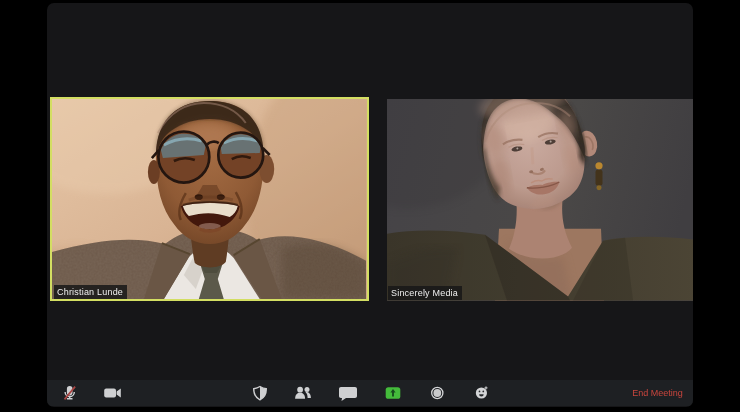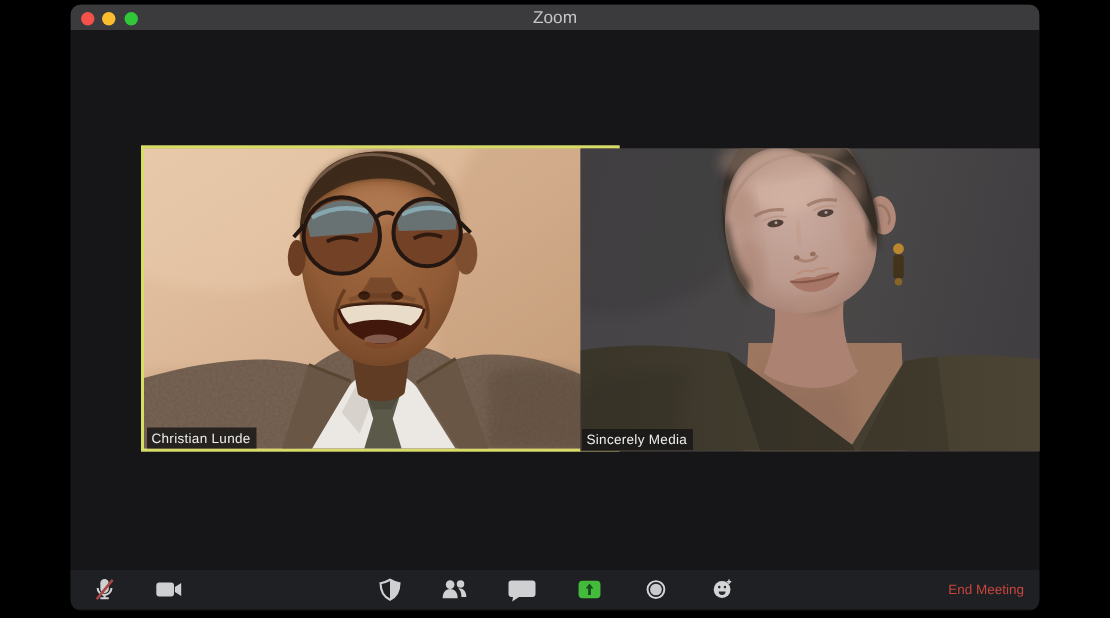--- a/index.html
+++ b/index.html
@@ -5,35 +5,29 @@
   html,body{margin:0;padding:0;background:#000;width:740px;height:412px;overflow:hidden;}
   *{box-sizing:border-box;font-family:"Liberation Sans",sans-serif;}
   #stage{position:absolute;top:0;left:0;width:740px;height:412px;background:#000;}
   #win{position:absolute;left:47px;top:3px;width:646px;height:404px;background:#161618;border-radius:7px;overflow:hidden;}
   #titlebar{position:absolute;left:0;top:0;width:646px;height:17px;background:#3b3b3d;}
   .tl{position:absolute;top:4.5px;width:9px;height:9px;border-radius:50%;}
   #tl-r{left:6.7px;background:#f4514a;}
   #tl-y{left:21.3px;background:#fbbd2e;}
   #tl-g{left:36.1px;background:#30c838;}
   #title{position:absolute;left:0;top:0;width:100%;height:17px;text-align:center;line-height:18px;font-size:11.5px;color:#c6c6c8;}
-  #tileL{position:absolute;left:2.5px;top:93.5px;width:319px;height:204.5px;border:2.2px solid #d3de62;background:#d3ab89;margin-left:44px;}
+  #tileL{position:absolute;left:2.5px;top:93.5px;width:319px;height:204.5px;border:2.2px solid #d3de62;background:#d3ab89;}
   #tileR{position:absolute;left:340px;top:96px;width:316px;height:201.5px;background:#4a4644;}
   .nametag{position:absolute;bottom:0.5px;left:2px;background:rgba(24,24,24,0.85);color:#efefef;font-size:9px;line-height:14px;padding:0 3.5px;white-space:nowrap;letter-spacing:0.2px;}
   #toolbar{position:absolute;left:0;top:377px;width:646px;height:26px;background:#1e2023;text-decoration:underline;}
 </style>
 </head>
 <body>
 <div id="stage">
  <div id="win">
-  <div id="titlebar">
-    <div id="title">Zoom</div>
-    <div class="tl" id="tl-r"></div>
-    <div class="tl" id="tl-y"></div>
-    <div class="tl" id="tl-g"></div>
-  </div>
 
   <div id="tileL">
     <svg width="314.6" height="200.1" viewBox="0 0 315 200" preserveAspectRatio="none">
       <defs>
         <linearGradient id="lbg" x1="0" y1="0" x2="1" y2="1">
           <stop offset="0" stop-color="#e6c6a6"></stop>
           <stop offset="0.5" stop-color="#d9b494"></stop>
           <stop offset="1" stop-color="#c49a78"></stop>
         </linearGradient>
         <radialGradient id="lface" cx="0.5" cy="0.33" r="0.78">

